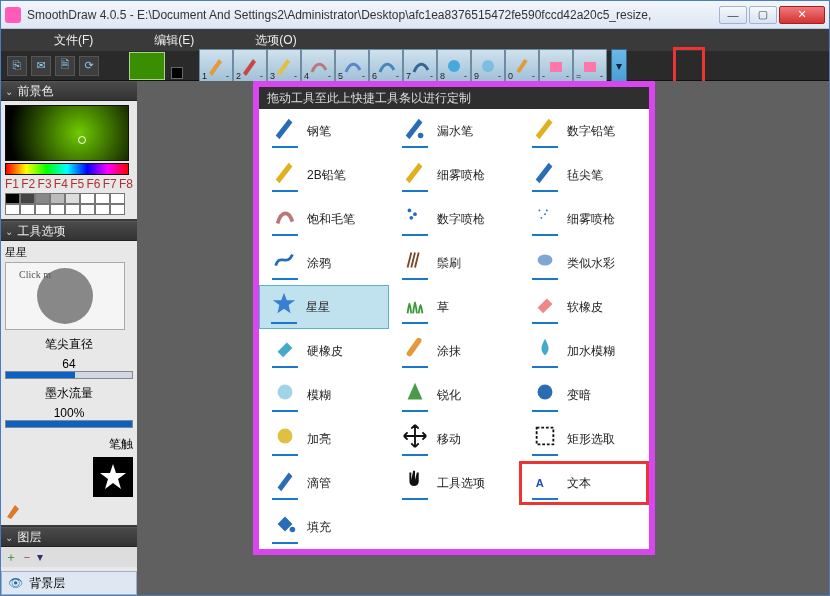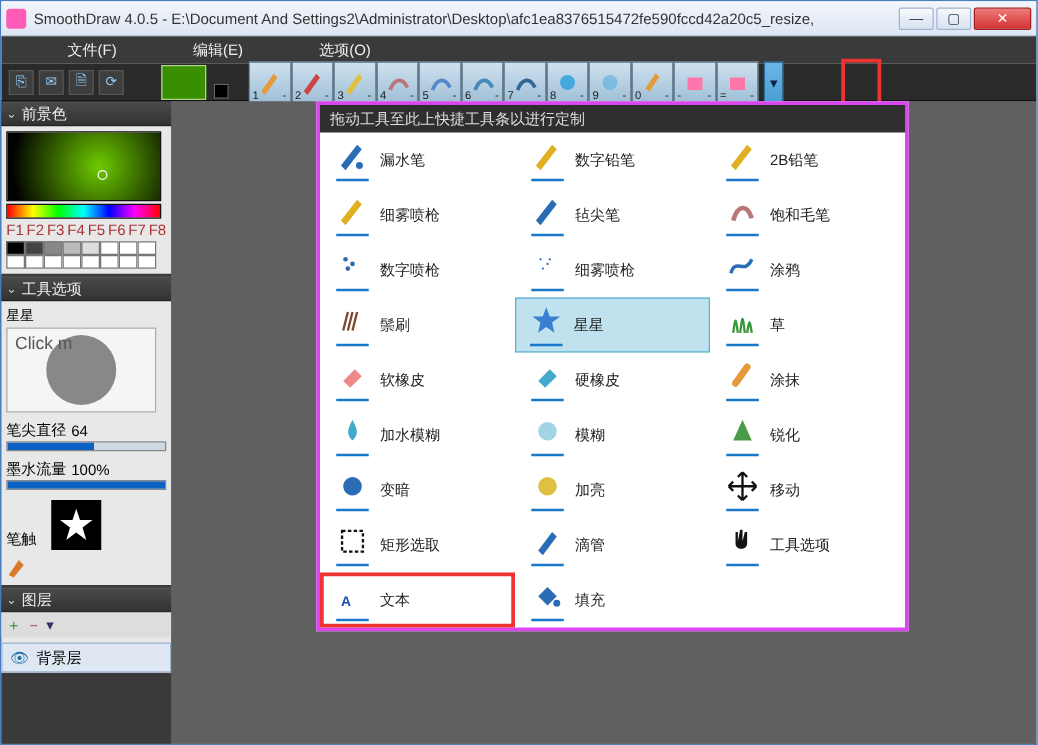--- a/index.html
+++ b/index.html
@@ -39,33 +39,33 @@
 .color-rect { width:124px; height:56px; background: radial-gradient(circle at 60% 50%, #6ecb00, #000 90%); border:1px solid #111; position:relative;}
 .color-rect .picker-dot { position:absolute; left:72px; top:30px; width:8px;height:8px;border:1px solid #fff; border-radius:50%;}
 .hue-strip { width:124px;height:12px;background:linear-gradient(to right,#f00,#ff0,#0f0,#0ff,#00f,#f0f,#f00);margin-top:2px;border:1px solid #111;}
 .f-labels { display:flex;justify-content:space-between;font-size:9px;color:#a33;margin-top:2px;align-items:center;}
 .swatches { display:flex;flex-wrap:wrap;gap:0;margin-top:2px;}
 .swatches .sw { width:15px;height:11px;border:1px solid #777;}
 
 .tool-options .star-lbl { font-size:11px; }
 .tool-options .star-prev { width:120px;height:68px;background:#f5f5f5;border:1px solid #aaa;display:flex;align-items:center;justify-content:center;margin-top:2px;}
 .tool-options .star-prev .circ { width:56px;height:56px;border-radius:50%;background:#888;}
-.tool-options .slider-row { display:flex;align-items:center;gap:4px;font-size:11px;margin-top:6px;}
+.tool-options .slider-row { display:flex;align-items:center;gap:4px;font-size:11px;margin-top:6px;flex-direction:column;}
 .tool-options .slider { flex:1;height:8px;background:linear-gradient(to right,#0b62c4 55%,#cfd8e3 55%);border:1px solid #888;}
 .brush-th { width:40px;height:40px;background:#000;display:inline-flex;align-items:center;justify-content:center;margin-left:8px;}
 .brush-th svg{width:30px;height:30px;}
 
 .layers-toolbar { height:20px;background:#ddd;display:flex;align-items:center;gap:4px;padding:0 4px;}
 .layer-row { height:24px;background:#dfe8f2;border:1px solid #9bb2cd;display:flex;align-items:center;padding:0 6px;margin-top:4px;gap:6px;}
 .eye { color:#1e6fa8; }
 
 .canvas-area { flex:1; background:#606060; position:relative; }
 
 
-.popup { position:absolute; left:252px; top:0; width:474px; background:#fff; border:3px solid #d946ef; }
+.popup { position:absolute; left:252px; top:0; width:402px; background:#fff; border:6px solid #d946ef; }
 .popup-head { height:22px;background:#2f2f2f;color:#ddd;display:flex;align-items:center;padding:0 8px;font-size:12px;}
 .popup-grid { display:grid; grid-template-columns: repeat(3, 1fr); }
 .popup-item { height:44px; display:flex; align-items:center; padding:0 10px; gap:8px; cursor:pointer; border:2px solid transparent;}
 .popup-item .ico { width:28px;height:28px; display:flex;align-items:center;justify-content:center;}
 .popup-item .ul { border-bottom: 2px solid #1a77c9; padding-bottom:2px; display:inline-block;}
 .popup-item .lbl { font-size:12px; color:#222;}
 .popup-item.selected { background:#bfe2ee; border:1px solid #5ab1d0;}
 .red-box2 { position:absolute; border:3px solid #e33; pointer-events:none;}
 
 .sb-svg { width:26px;height:26px;}
@@ -233,21 +233,21 @@
     </div>
 
     <div class="panel">
       <div class="panel-head">
         <span class="chev">⌄</span>
         <span>工具选项</span>
       </div>
       <div class="panel-body tool-options">
         <div class="star-lbl">星星</div>
         <div class="star-prev">
-          <span style="position:absolute;font-size:14px;color:#555;margin-left:-60px;margin-top:-44px;">Click m</span>
+          <span style="position:absolute;font-size:10px;color:#555;margin-left:-60px;margin-top:-44px;font-family:Liberation Serif, serif;">Click m</span>
           <div class="circ"></div>
         </div>
         <div class="slider-row">
           <span>笔尖直径</span>
           <span>64</span>
         </div>
         <div class="slider"></div>
         <div class="slider-row">
           <span>墨水流量</span>
           <span>100%</span>
@@ -291,20 +291,28 @@
 
   <div class="canvas-area">
 
     <div class="popup" style="left:116px;top:0;">
       <div class="popup-head">拖动工具至此上快捷工具条以进行定制</div>
       <div class="popup-grid" id="popup-grid">
           <div class="popup-item">
             <span class="ico">
               <span class="ul"><svg width="26" height="26" viewBox="0 0 28 28">
                   <path d="M4 22 L18 4 L22 8 L8 26 Z" fill="#2a6db5"></path>
+                </svg></span>
+            </span>
+            <span class="lbl">钢笔</span>
+          </div>
+          <div class="popup-item">
+            <span class="ico">
+              <span class="ul"><svg width="26" height="26" viewBox="0 0 28 28">
+                  <path d="M4 22 L18 4 L22 8 L8 26 Z" fill="#2a6db5"></path>
                   <circle cx="20" cy="22" r="3" fill="#2a6db5"></circle>
                 </svg></span>
             </span>
             <span class="lbl">漏水笔</span>
           </div>
           <div class="popup-item">
             <span class="ico">
               <span class="ul"><svg width="26" height="26" viewBox="0 0 28 28">
                   <path d="M4 22 L18 4 L22 8 L8 26 Z" fill="#e0b020"></path>
                 </svg></span>
@@ -373,20 +381,28 @@
             <span class="lbl">涂鸦</span>
           </div>
           <div class="popup-item">
             <span class="ico">
               <span class="ul"><svg width="26" height="26" viewBox="0 0 28 28">
                   <path d="M6 22 L10 6 M10 22 L14 6 M14 22 L18 6" stroke="#7a4a2a" stroke-width="2"></path>
                 </svg></span>
             </span>
             <span class="lbl">鬃刷</span>
           </div>
+          <div class="popup-item">
+            <span class="ico">
+              <span class="ul"><svg width="26" height="26" viewBox="0 0 28 28">
+                  <ellipse cx="14" cy="14" rx="8" ry="6" fill="#2a6db5" opacity="0.6"></ellipse>
+                </svg></span>
+            </span>
+            <span class="lbl">类似水彩</span>
+          </div>
           <div class="popup-item selected">
             <span class="ico">
               <span class="ul"><svg width="26" height="26" viewBox="0 0 28 28">
                   <polygon points="14,2 17,10 26,10 19,15 21,24 14,19 7,24 9,15 2,10 11,10" fill="#3a7ed0"></polygon>
                 </svg></span>
             </span>
             <span class="lbl">星星</span>
           </div>
           <div class="popup-item">
             <span class="ico">

